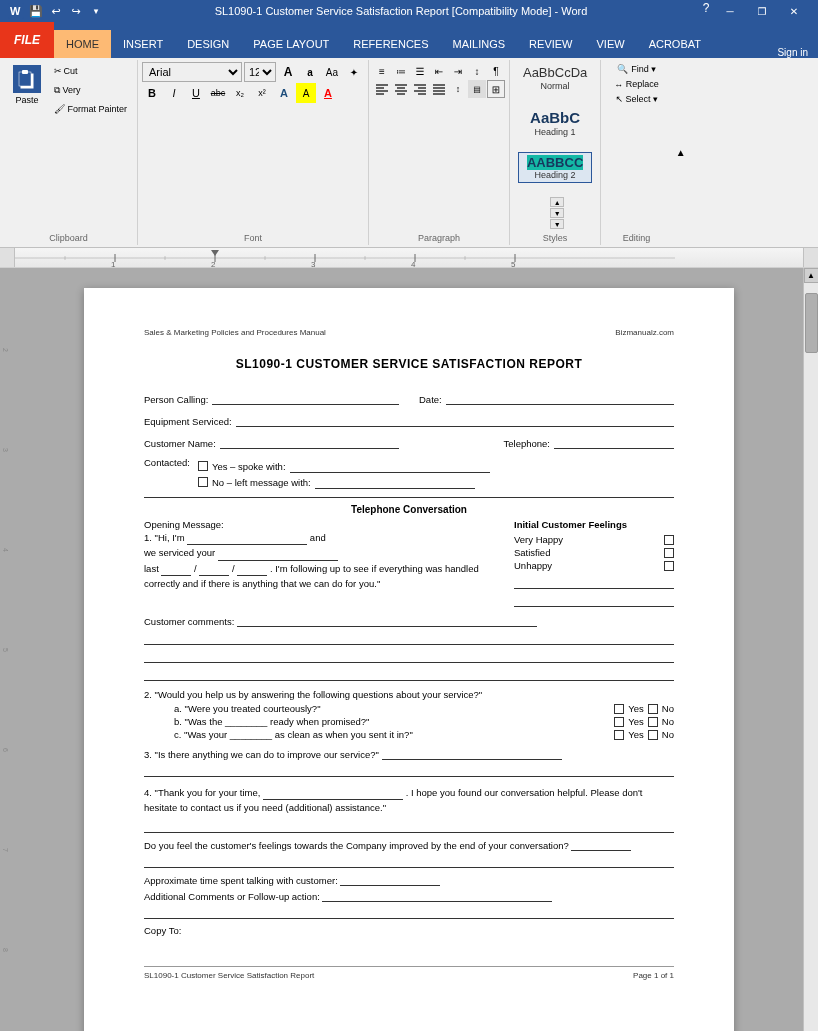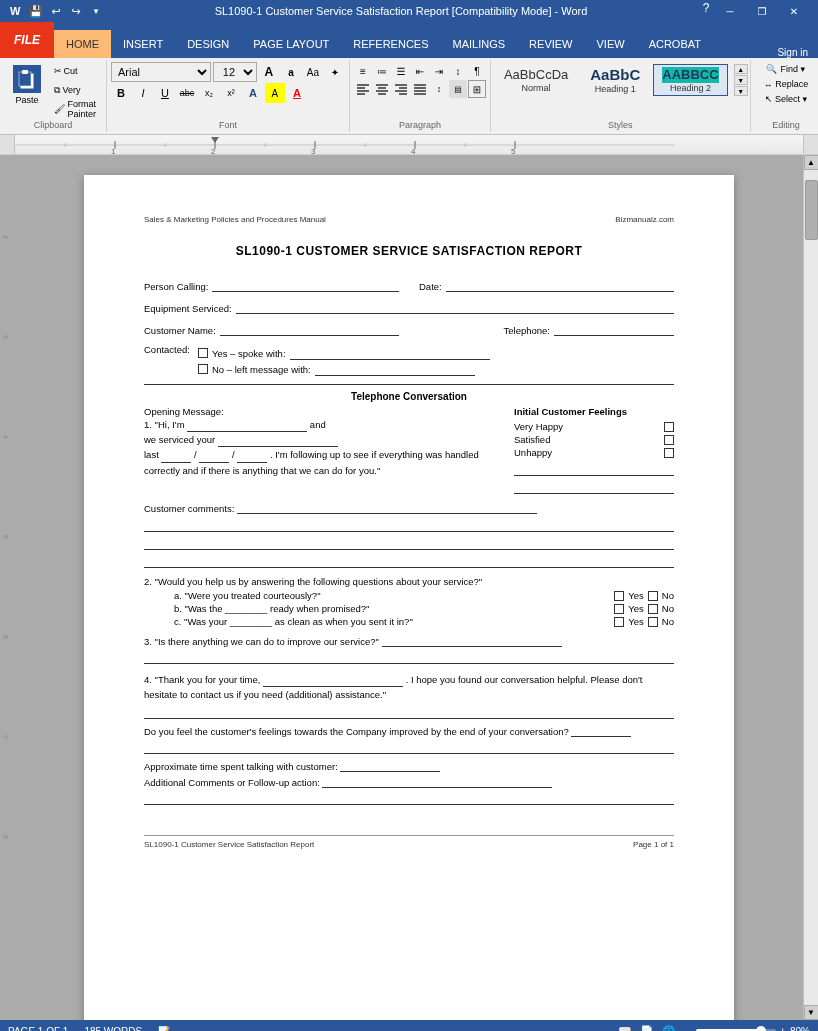--- a/index.html
+++ b/index.html
@@ -101,21 +101,21 @@
     .font-group { display: flex; flex-direction: column; padding: 2px 4px; border-right: 1px solid #d0d0d0; }
     .font-row { display: flex; align-items: center; gap: 2px; margin-bottom: 1px; }
     .font-select {
       width: 100px;
       height: 20px;
       font-size: 11px;
       border: 1px solid #ababab;
       padding: 0 2px;
     }
     .font-size-select {
-      width: 44px;
+      width: 32px;
       height: 20px;
       font-size: 11px;
       border: 1px solid #ababab;
       text-align: center;
     }
     .ribbon-btn {
       width: 20px; height: 20px;
       display: flex; align-items: center; justify-content: center;
       font-size: 11px;
       cursor: pointer;
@@ -123,21 +123,21 @@
     }
     .bold-btn { font-weight: bold; }
     .italic-btn { font-style: italic; }
     .underline-btn { text-decoration: underline; }
 
     
     .para-group { display: flex; flex-direction: column; padding: 2px 4px; border-right: 1px solid #d0d0d0; }
 
     
     .styles-group { display: flex; flex-direction: column; padding: 2px 4px; border-right: 1px solid #d0d0d0; }
-    .styles-content { display: flex; align-items: center; gap: 4px; }
+    .styles-content { display: flex; align-items: center; gap: 12px; flex-direction: column; }
     .style-item {
       display: flex; flex-direction: column; align-items: center;
       padding: 2px 8px;
       cursor: pointer;
       border: 1px solid transparent;
       min-width: 60px;
     }
     .style-item.active { background: #dce6f1; border-color: #2b579a; }
     .style-preview { font-size: 14px; line-height: 1.2; }
     .style-label { font-size: 9px; color: #333; }
@@ -653,20 +653,23 @@
         <span>Approximate time spent talking with customer:</span>
         <span class="inline-line" style="width:100px;"></span>
       </div>
 
       <div style="margin-top:4px;font-size:9.5px;">
         <span>Additional Comments or Follow-up action:</span>
         <span class="inline-line" style="width:230px;"></span>
       </div>
       <div class="answer-line"></div>
 
+      <div style="margin-top:6px;font-size:9.5px;">
+        <span>Copy To:</span>
+      </div>
 
       <div class="doc-footer" style="margin-top:30px;">
         <span>SL1090-1 Customer Service Satisfaction Report</span>
         <span>Page 1 of 1</span>
       </div>
 
     </div>
   </div>
 
   <div class="scrollbar-v">

